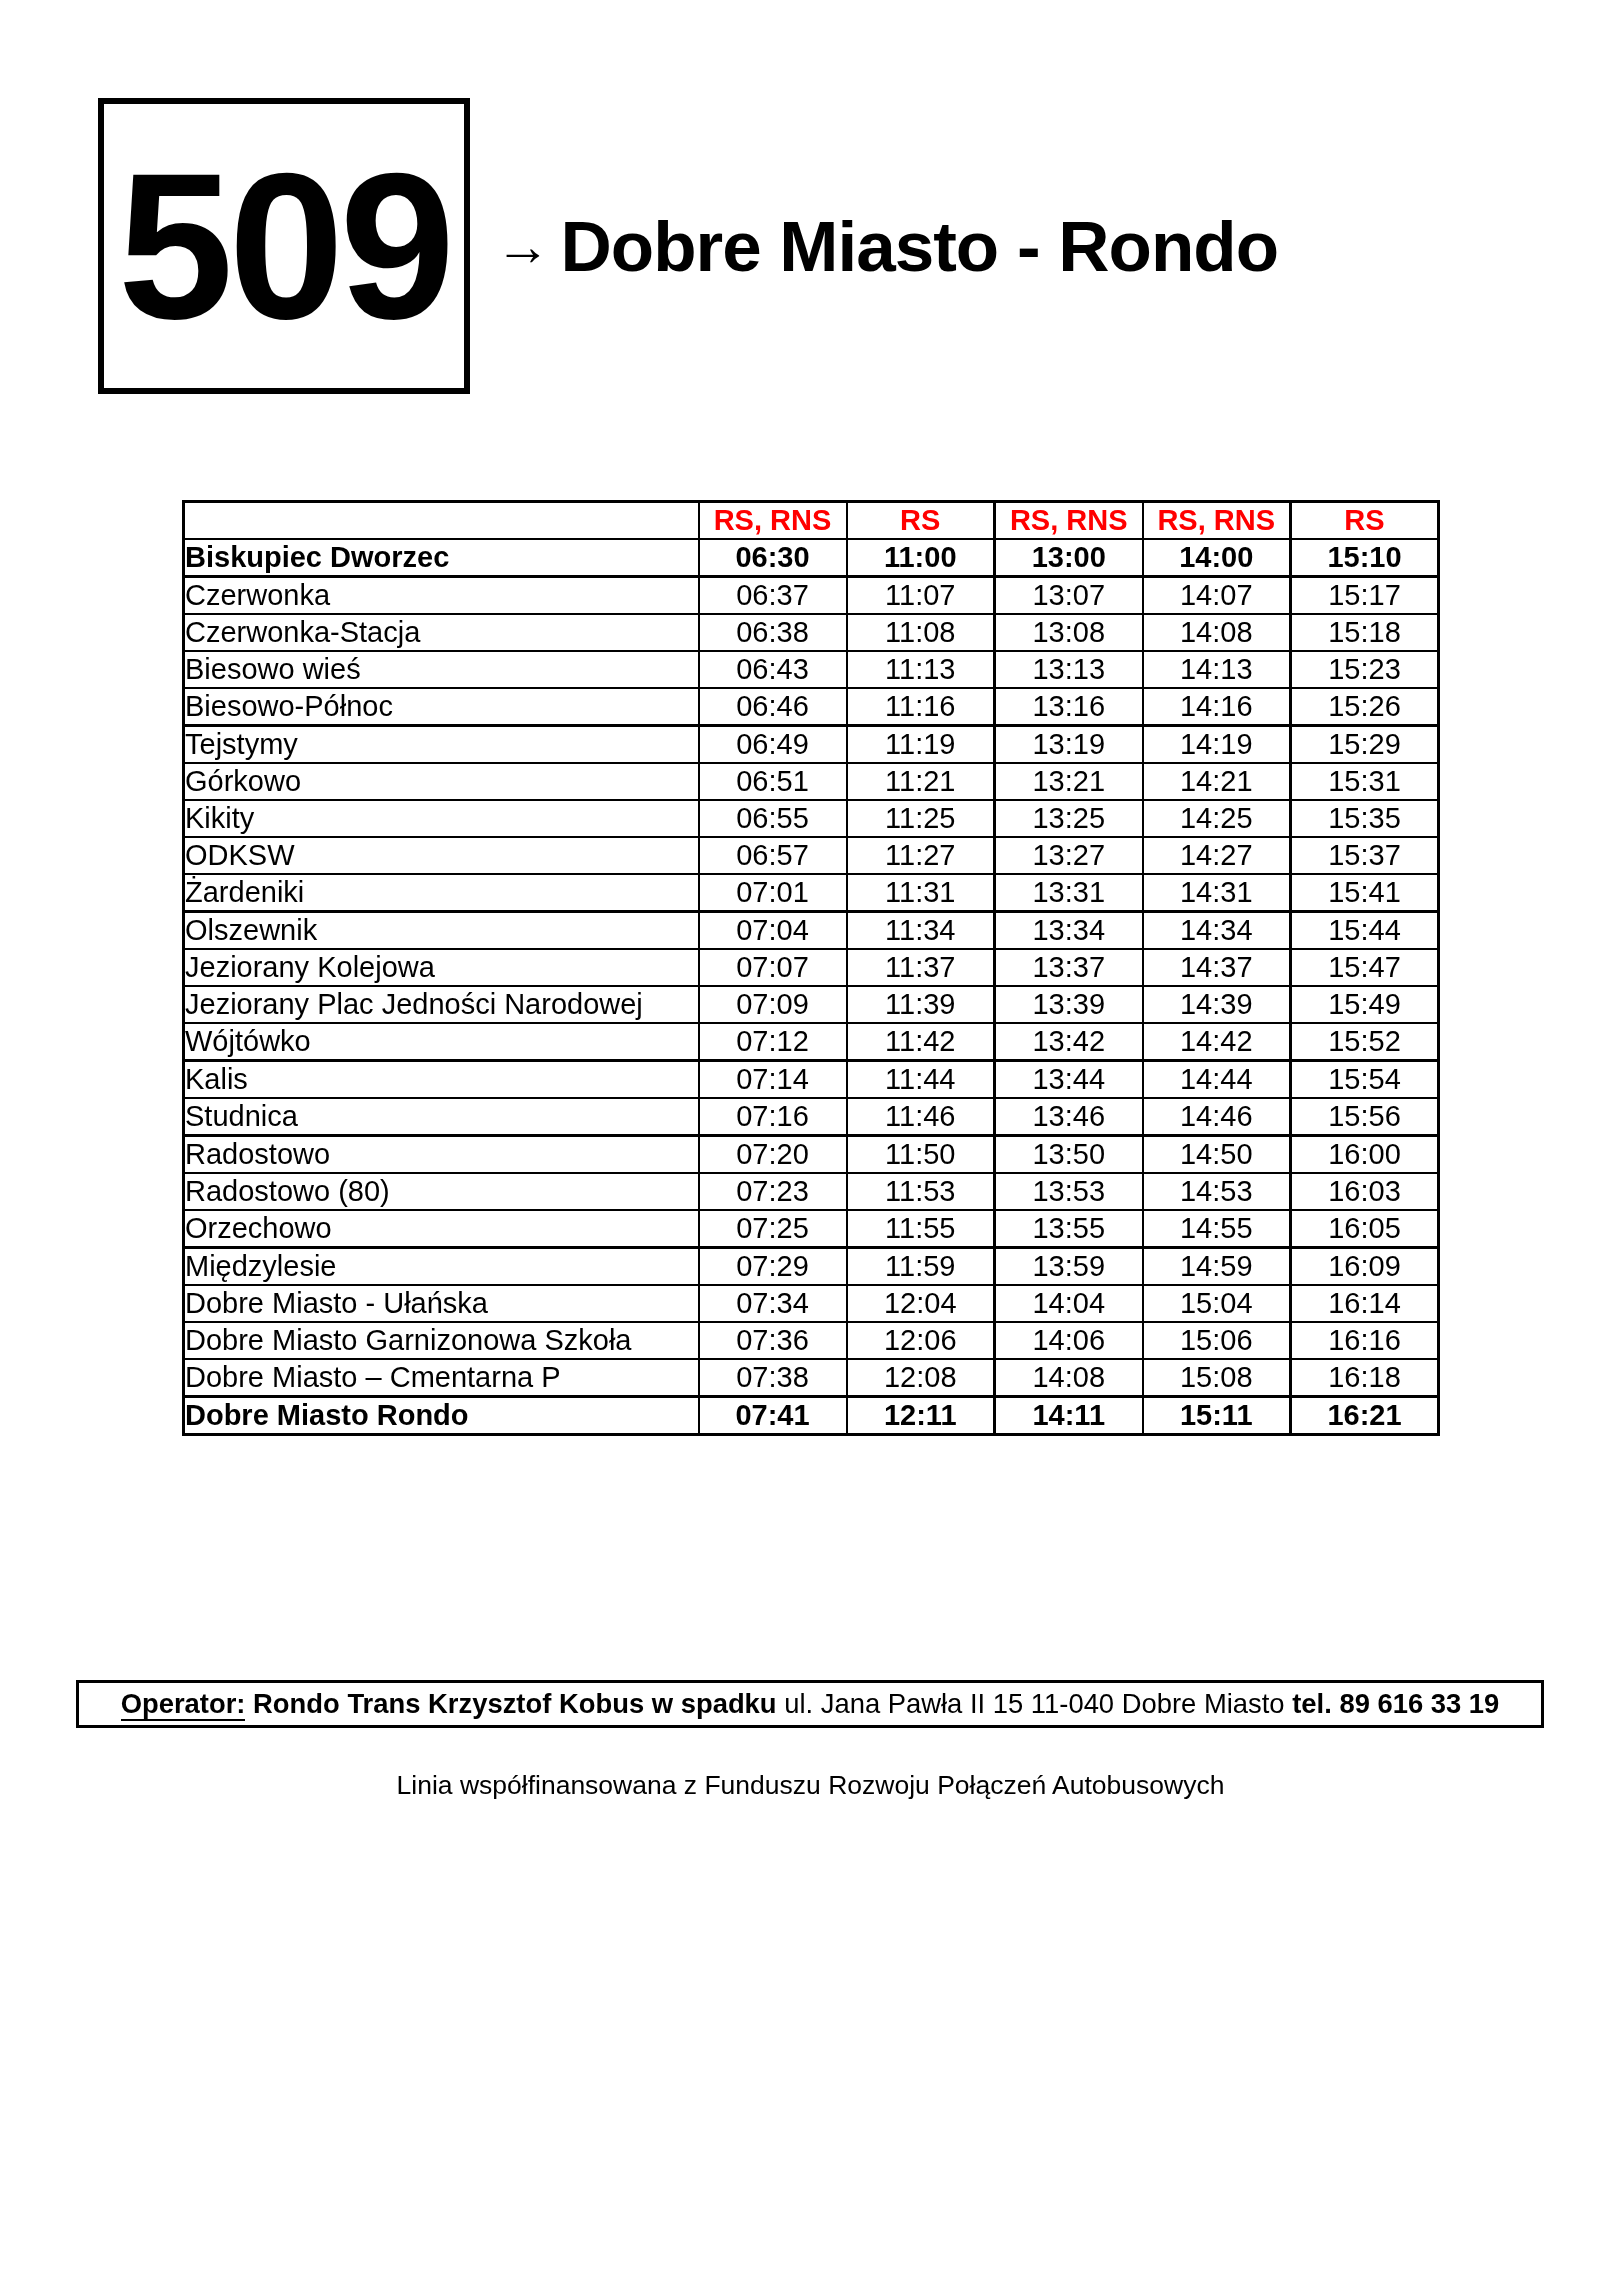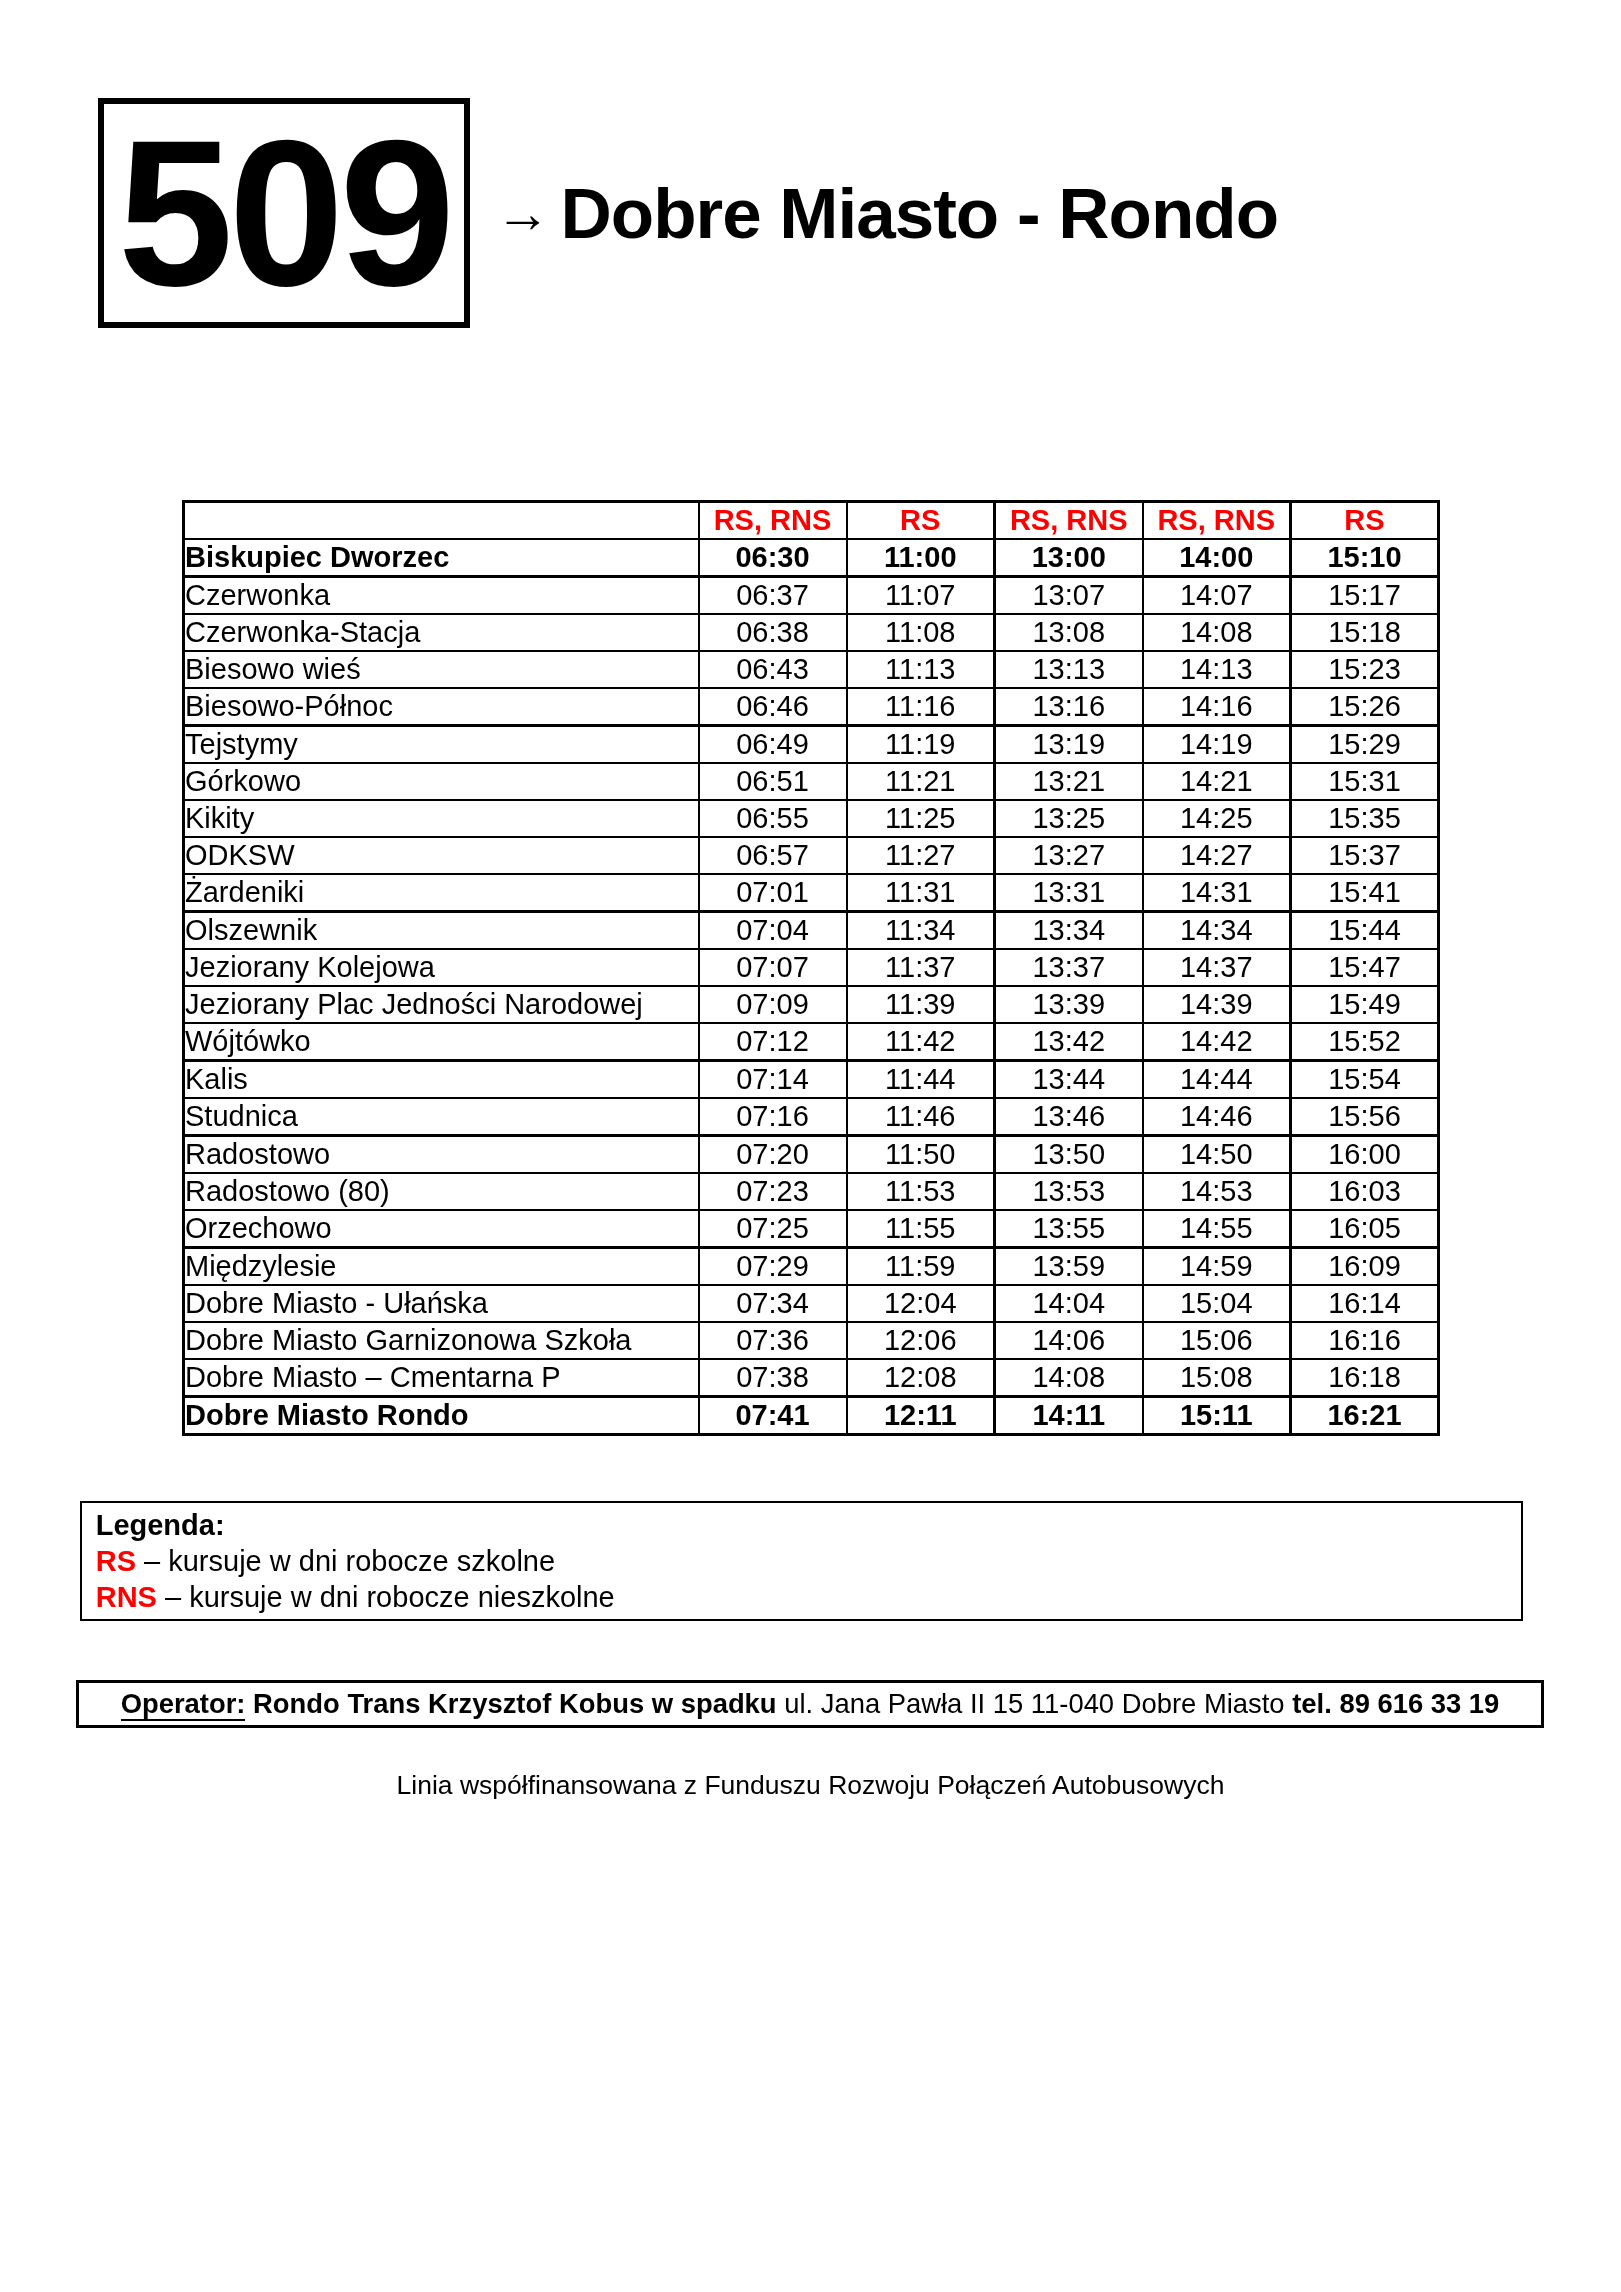--- a/index.html
+++ b/index.html
@@ -9,21 +9,21 @@
     height:2293px;
     background:#ffffff;
     font-family:"Liberation Sans", sans-serif;
     color:#000000;
     overflow:hidden;
   }
 
   
   .route-header { position:absolute; left:98px; top:98px; display:flex; align-items:center; }
   .route-box {
-    width:372px; height:230px; box-sizing:border-box;
+    width:372px; height:296px; box-sizing:border-box;
     border:6.9px solid #000; display:flex; align-items:center; justify-content:center;
   }
   .route-number { font-size:208px; font-weight:bold; line-height:1; letter-spacing:-4.9px; }
   .route-arrow { font-size:55px; margin-left:25.5px; font-weight:400; }
   .route-name { font-size:71px; font-weight:bold; margin-left:10px; letter-spacing:-1px; white-space:nowrap; }
 
   
   .validity-banner {
     position:absolute; left:82px; top:377px; width:1437px; height:54px;
     background:#d9ebf2; text-align:center;
@@ -298,27 +298,20 @@
             <td class="time-cell">07:41</td>
             <td class="time-cell">12:11</td>
             <td class="time-cell thick-left">14:11</td>
             <td class="time-cell">15:11</td>
             <td class="time-cell thick-left">16:21</td>
           </tr>
         </tbody>
     </table>
   </div>
 
-  <div class="legend-box">
-    <div class="legend-title">Legenda:</div>
-    <div id="legend-items">
-        <div><span class="legend-code">RS</span> – kursuje w dni robocze szkolne</div>
-        <div><span class="legend-code">RNS</span> – kursuje w dni robocze nieszkolne</div>
-      </div>
-  </div>
 
   <div class="footer-box" id="footer-box">
       <div class="footer-line"><span class="seg-b seg-u">Operator:</span><span> </span><span class="seg-b">Rondo Trans Krzysztof Kobus w spadku</span><span> ul. Jana Pawła II 15 11-040 Dobre Miasto </span><span class="seg-b">tel. 89 616 33 19</span></div>
     </div>
 
   <div class="funding-note">Linia współfinansowana z Funduszu Rozwoju Połączeń Autobusowych</div>
 
 </div>
 
 

